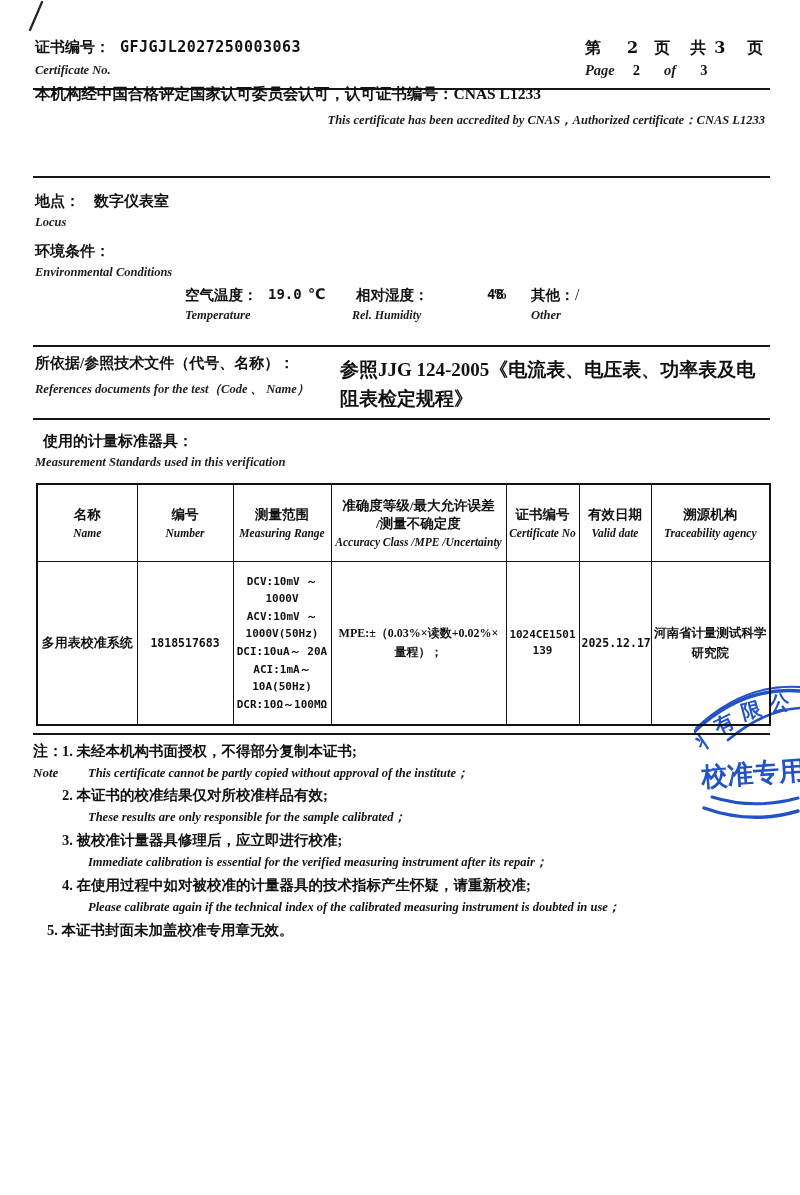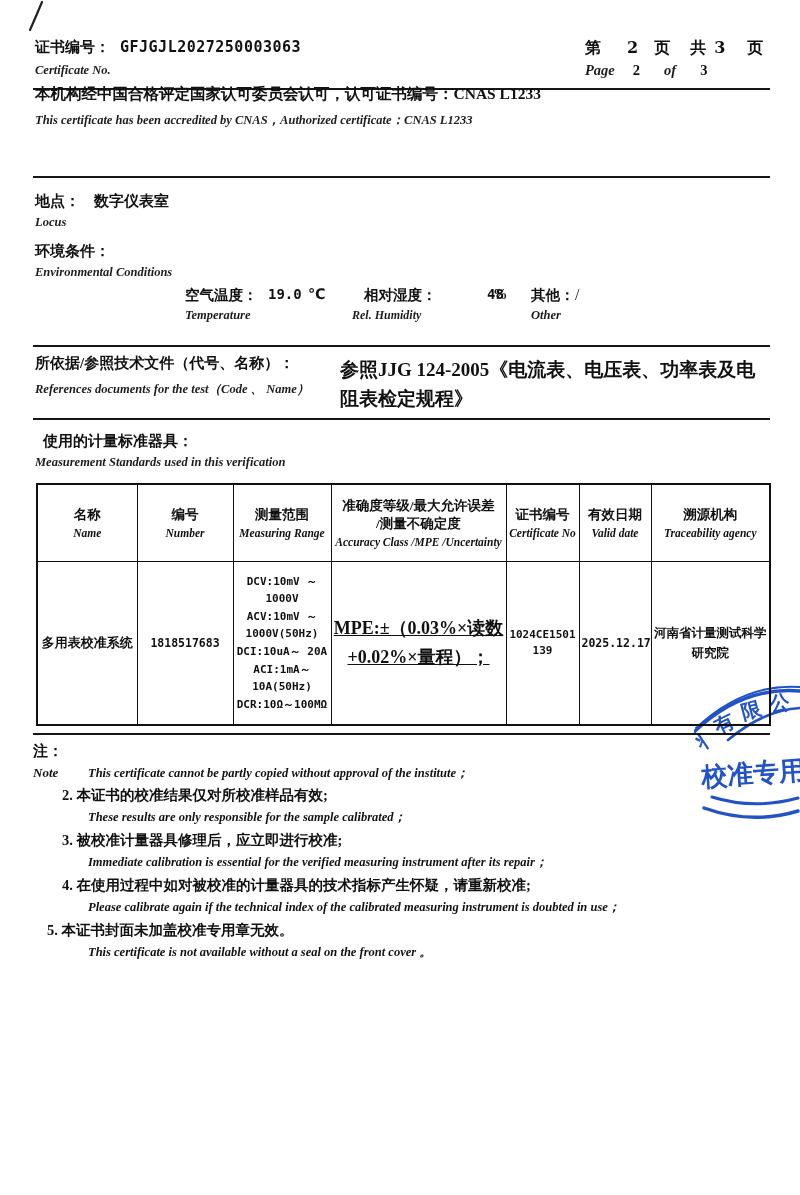--- a/index.html
+++ b/index.html
@@ -16,21 +16,21 @@
   .hdr-left .l1 .mono{font-size:15px;letter-spacing:.5px;margin-left:10px;}
   .hdr-left .l2{font-size:12.5px;margin-top:6px;}
   .hdr-right{position:absolute;left:585px;top:38px;width:190px;}
   .hdr-right .r1{font-size:16px;font-weight:bold;display:flex;}
   .hdr-right .r1 span{display:inline-block;}
   .hdr-right .r2{font-size:14.5px;margin-top:3px;display:flex;}
 
   
   .accred{position:absolute;left:35px;top:84px;width:730px;}
   .accred .l1{font-size:15.5px;font-weight:bold;}
-  .accred .l2{font-size:12.5px;margin-top:7px;}
+  .accred .l2{font-size:12.5px;margin-top:7px;text-align:right;}
 
   
   .loc{position:absolute;left:35px;top:192px;}
   .loc .l1{font-size:15px;font-weight:bold;}
   .loc .l1 .val{margin-left:14px;}
   .loc .l2{font-size:12.5px;margin-top:4px;}
   .envhead{position:absolute;left:35px;top:242px;}
   .envhead .l1{font-size:15px;font-weight:bold;}
   .envhead .l2{font-size:12.5px;margin-top:4px;}
   .envrow{position:absolute;left:0;top:286px;width:800px;height:46px;}
@@ -51,21 +51,21 @@
   table.std{position:absolute;left:36px;top:483px;width:733px;border-collapse:collapse;
             border:2.5px solid #111;table-layout:fixed;}
   table.std th,table.std td{border:1.6px solid #111;text-align:center;vertical-align:middle;padding:2px;}
   table.std th{height:72px;}
   table.std td{height:158px;}
   .th-cn{font-size:13.5px;font-weight:bold;line-height:1.35;}
   .th-en{font-size:11.5px;font-style:italic;font-weight:bold;line-height:1.25;margin-top:2px;}
   .td-cn{font-size:13px;font-weight:bold;}
   .td-mono{font-size:11.5px;}
   .range div{font-size:11px;line-height:1.6;font-family:"DejaVu Sans Mono","Liberation Mono",monospace;font-weight:bold;}
-  .mpe{font-size:18px;font-weight:bold;line-height:1.6;text-decoration:underline;}
+  .mpe{font-size:12px;font-weight:bold;line-height:1.6;}
   .certno{font-size:11px;word-break:break-all;line-height:1.5;}
   .agency{font-size:12.5px;font-weight:bold;line-height:1.6;}
 
   
   .notes{position:absolute;left:0;top:742px;width:780px;height:225px;}
   .notes .tag-cn{position:absolute;left:33px;top:0;font-size:15px;font-weight:bold;}
   .notes .tag-en{position:absolute;left:33px;top:23px;font-size:13px;font-style:italic;font-weight:bold;}
   .note-cn{position:absolute;left:62px;font-size:14.5px;font-weight:bold;white-space:nowrap;}
   .note-en{position:absolute;left:88px;font-size:12.5px;font-style:italic;font-weight:bold;white-space:nowrap;}
 
@@ -125,21 +125,21 @@
 
   <div class="envhead">
     <div class="l1 cn">环境条件：</div>
     <div class="l2 en">Environmental Conditions</div>
   </div>
 
   <div class="envrow">
     <span class="cn" style="left:185px">空气温度：</span>
     <span class="mono" style="left:268px;font-size:14px">19.0</span>
     <span class="cn" style="left:308px">℃</span>
-    <span class="cn" style="left:364px">相对湿度：</span>
+    <span class="cn" style="left:356px">相对湿度：</span>
     <span class="mono" style="left:487px;font-size:14px">48</span>
     <span class="cn" style="left:493px">%</span>
     <span class="cn" style="left:531px">其他：</span>
     <span style="left:575px;font-size:16px">/</span>
     <span class="en" style="left:185px;top:22px;font-size:12.5px">Temperature</span>
     <span class="en" style="left:352px;top:22px;font-size:12px">Rel. Humidity</span>
     <span class="en" style="left:531px;top:22px;font-size:12.5px">Other</span>
   </div>
 
   <div class="rule" style="top:345px"></div>
@@ -219,33 +219,33 @@
     </tr>
   </tbody>
     </table>
 
   <div class="rule" style="top:733px"></div>
 
   <div class="notes">
     <span class="tag-cn">注：</span>
     <span class="tag-en">Note</span>
 
+    <div class="note-cn" style="top:0px"><span>1.</span>&nbsp;<span>未经本机构书面授权，不得部分复制本证书;</span></div>
     <div class="note-en" style="top:23px">This certificate cannot be partly copied without approval of the institute；</div>
 
     <div class="note-cn" style="top:44px"><span>2.</span>&nbsp;<span>本证书的校准结果仅对所校准样品有效;</span></div>
     <div class="note-en" style="top:67px">These results are only responsible for the sample calibrated；</div>
 
     <div class="note-cn" style="top:89px"><span>3.</span>&nbsp;<span>被校准计量器具修理后，应立即进行校准;</span></div>
     <div class="note-en" style="top:112px">Immediate calibration is essential for the verified measuring instrument after its repair；</div>
 
     <div class="note-cn" style="top:134px"><span>4.</span>&nbsp;<span>在使用过程中如对被校准的计量器具的技术指标产生怀疑，请重新校准;</span></div>
     <div class="note-en" style="top:157px">Please calibrate again if the technical index of the calibrated measuring instrument is doubted in use；</div>
 
     <div class="note-cn" style="top:179px;left:47px"><span>5.</span>&nbsp;<span>本证书封面未加盖校准专用章无效。</span></div>
-    <div class="note-en" style="top:202px">This certificate is not available without a seal on the front cover 。</div>
   </div>
 
   <svg class="stamp" viewBox="0 0 106 140">
     <g stroke="#2152c6" fill="none" stroke-linecap="round">
       <path d="M0,50 Q48,4 106,9" stroke-width="3.4"></path>
       <path d="M2,46 Q50,1 106,5" stroke-width="2"></path>
       <path d="M34,58 Q70,28 106,26" stroke-width="2.6"></path>
       <path d="M18,115 Q60,128 104,116" stroke-width="3"></path>
       <path d="M10,126 Q58,143 104,129" stroke-width="3.4"></path>
     </g>

